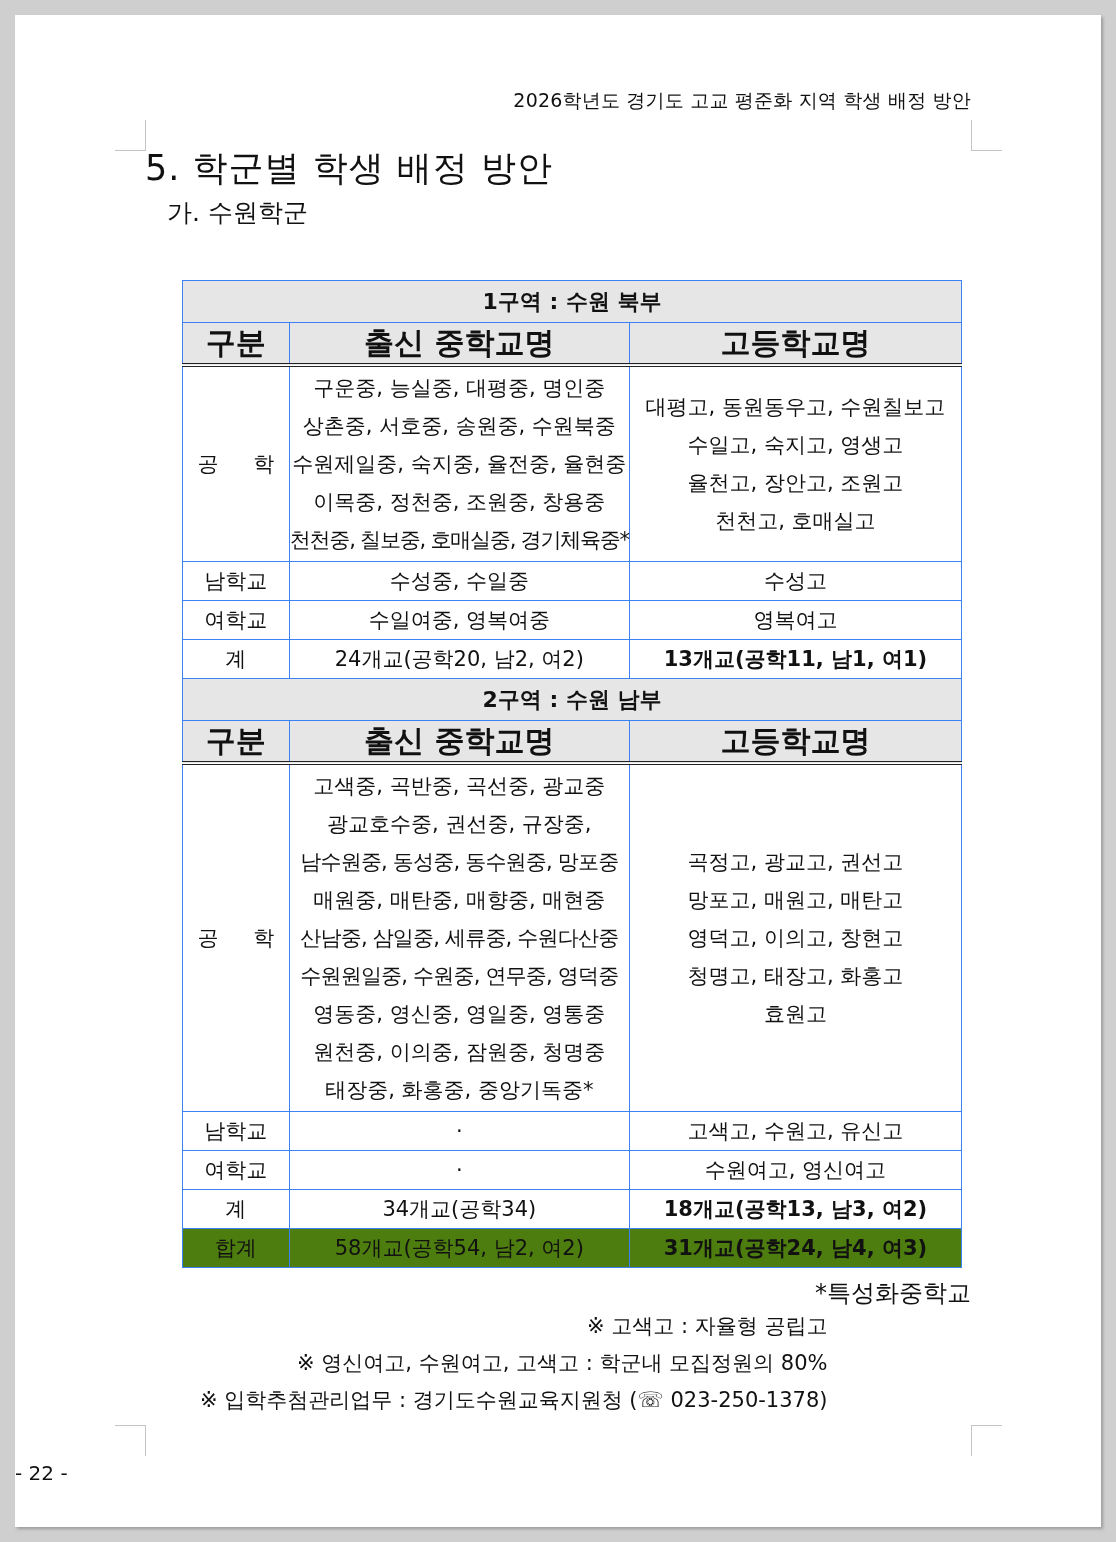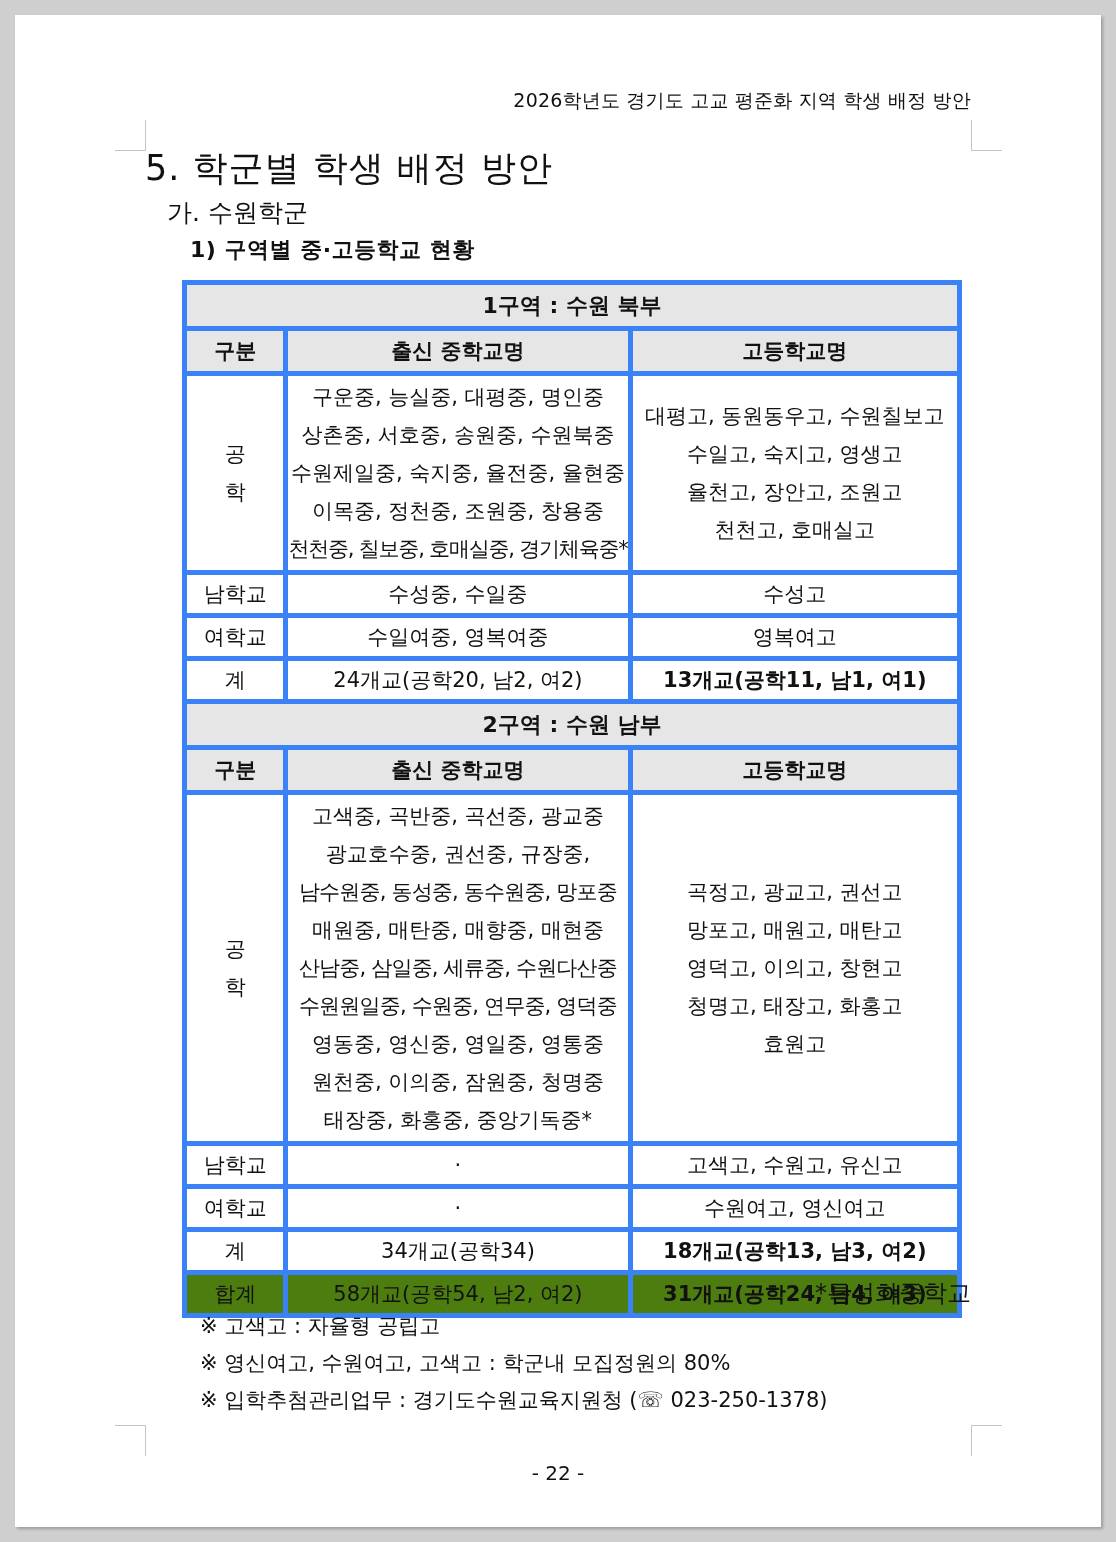--- a/index.html
+++ b/index.html
@@ -69,83 +69,83 @@
   table.schools {
     position: absolute;
     left: 167px;
     top: 265px;
     width: 780px;
     border-collapse: collapse;
     font-size: 21px;
     text-align: center;
   }
   table.schools td {
-    border: 5px solid #3b82f6;
+    border: 1px solid #3b82f6;
     padding: 0;
     line-height: 38px;
   }
   table.schools .c1 { width: 112px; }
   table.schools .c2 { width: 331px; }
   table.schools .c3 { width: 335px; }
   .zone-title {
     background: #e6e6e6;
     height: 41px;
     font-weight: bold;
     font-size: 22px;
   }
   .col-head td {
     background: #e6e6e6;
     height: 40px;
     font-weight: bold;
-    font-size: 21px;
+    font-size: 30px;
     border-bottom: 4px double #222 !important;
   }
   .list-cell { padding: 2px 0 !important; }
   .list-cell div { line-height: 38px; white-space: nowrap; }
   .label-spaced { letter-spacing: 14px; padding-left: 14px !important; }
   .row38 td { height: 38px; }
   .bold { font-weight: bold; text-align: center; }
   .grand-total td { background: #4d7c0f; height: 34px; }
 
   .footnote-star {
     position: absolute;
     right: 130px;
     top: 1262px;
     font-size: 24px;
   }
   .notes {
     position: absolute;
     left: 185px;
     top: 1293px;
     font-size: 21px;
+    text-align: right;
   }
   .notes div { line-height: 37px; }
   .page-number {
     position: absolute;
     left: 0;
     width: 1086px;
     top: 1446px;
-    text-align: center;
+    text-align: left;
     font-size: 20px;
   }
 </style>
 </head>
 <body>
 
 <div class="page">
   <div class="crop tl"></div>
   <div class="crop tr"></div>
   <div class="crop bl"></div>
   <div class="crop br"></div>
 
   <div class="running-header">2026학년도 경기도 고교 평준화 지역 학생 배정 방안</div>
 
   <div class="h1">5. 학군별 학생 배정 방안</div>
   <div class="h2">가. 수원학군</div>
-  <div class="h3">1) 구역별 중·고등학교 현황</div>
 
   <table class="schools">
     <colgroup>
       <col class="c1">
         <col class="c2">
         <col class="c3">
     </colgroup>
 
     <tbody>
         <tr>

